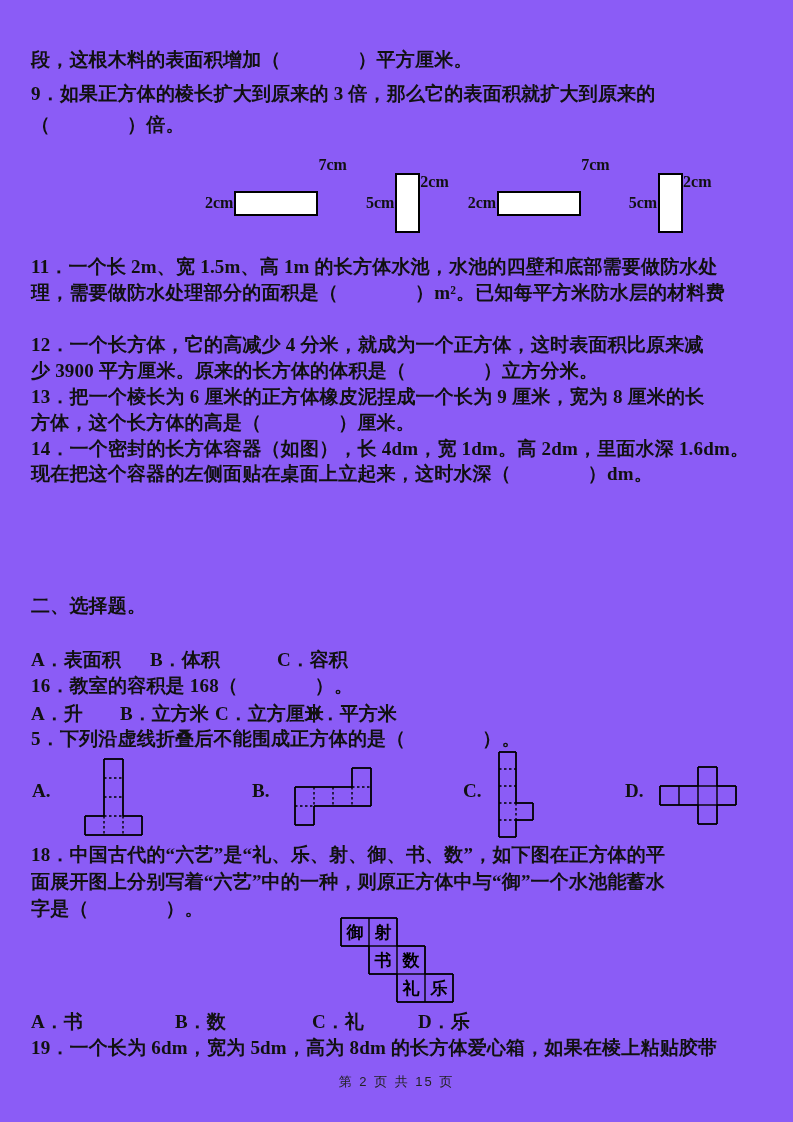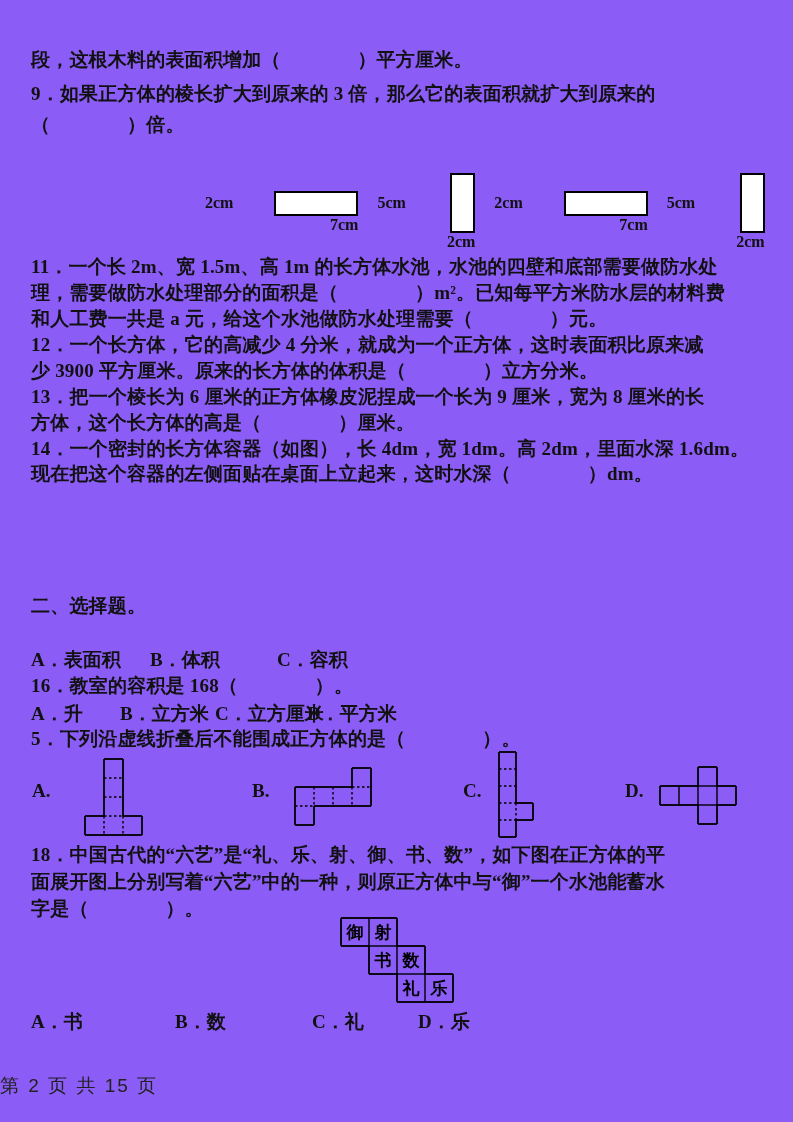--- a/index.html
+++ b/index.html
@@ -15,38 +15,38 @@
     position:absolute;left:31px;width:740px;
     font-size:19px;line-height:24px;font-weight:600;
     white-space:pre;letter-spacing:0.2px;
   }
   .optrow{position:absolute;left:0;width:655px;height:26px;}
   .opt{position:absolute;top:0;font-size:19px;font-weight:600;white-space:pre;}
   
   .q10{position:absolute;top:173px;left:205px;display:flex;align-items:flex-start;gap:19px;}
   .fg{display:flex;align-items:flex-start;}
   .fside{height:60px;display:flex;align-items:center;font-size:16px;font-weight:600;margin-right:1px;}
-  .fcol{display:flex;flex-direction:column;align-items:flex-end;margin-left:40px;}
+  .fcol{display:flex;flex-direction:row;align-items:flex-start;}
   .frw{height:60px;display:flex;align-items:center;}
   .frect{border:2px solid #000;background:#fff;box-sizing:border-box;}
   .frect.wide{width:84px;height:25px;}
   .frect.tall{width:25px;height:60px;}
   .fbot{font-size:16px;font-weight:600;}
   .fbot.wideb{margin-top:-17px;}
   
   .q14{position:absolute;top:477px;left:290px;width:212px;height:116px;}
   
   .nets{position:absolute;top:750px;left:0;width:793px;height:92px;}
   .netlabel{position:absolute;top:30px;font-size:19px;font-weight:600;}
   .netbox{position:absolute;}
   
   .q18net{position:absolute;left:339px;top:916px;}
   .footer{
-    position:absolute;top:1073px;left:0;width:793px;
-    font-size:19px;color:#222;letter-spacing:2px;
+    position:absolute;top:1073px;left:0;width:793px;text-align:center;
+    font-size:13px;color:#222;letter-spacing:2px;
     font-family:"Liberation Sans","DejaVu Sans",sans-serif;
   }
 </style>
 </head>
 <body>
 
 <div class="page">
 
   <div class="tl" style="top:48px">段，这根木料的表面积增加（　　　　）平方厘米。</div>
   <div class="tl" style="top:82px">9．如果正方体的棱长扩大到原来的 3 倍，那么它的表面积就扩大到原来的</div>
@@ -86,21 +86,20 @@
         <span class="frw">
             <span class="frect tall"></span>
           </span>
         <span class="fbot">2cm</span>
       </span>
     </div>
   </div>
 
   <div class="tl" style="top:255px">11．一个长 2m、宽 1.5m、高 1m 的长方体水池，水池的四壁和底部需要做防水处</div>
   <div class="tl" style="top:281px">理，需要做防水处理部分的面积是（　　　　）m²。已知每平方米防水层的材料费</div>
-  <div class="tl" style="top:307px">和人工费一共是 a 元，给这个水池做防水处理需要（　　　　）元。</div>
   <div class="tl" style="top:333px">12．一个长方体，它的高减少 4 分米，就成为一个正方体，这时表面积比原来减</div>
   <div class="tl" style="top:359px">少 3900 平方厘米。原来的长方体的体积是（　　　　）立方分米。</div>
   <div class="tl" style="top:385px">13．把一个棱长为 6 厘米的正方体橡皮泥捏成一个长为 9 厘米，宽为 8 厘米的长</div>
   <div class="tl" style="top:411px">方体，这个长方体的高是（　　　　）厘米。</div>
   <div class="tl" style="top:437px">14．一个密封的长方体容器（如图），长 4dm，宽 1dm。高 2dm，里面水深 1.6dm。</div>
   <div class="tl" style="top:462px">现在把这个容器的左侧面贴在桌面上立起来，这时水深（　　　　）dm。</div>
 
 
   <div class="tl" style="top:594px">二、选择题。</div>
 
@@ -244,16 +243,17 @@
         <text x="100" y="78.12" text-anchor="middle" font-size="17" font-weight="600">乐</text>
       </svg></div>
 
   <div class="optrow" style="top:1009px">
     <span class="opt" style="left:31px">A．书</span>
     <span class="opt" style="left:175px">B．数</span>
     <span class="opt" style="left:312px">C．礼</span>
     <span class="opt" style="left:418px">D．乐</span>
   </div>
 
+  <div class="tl" style="top:1036px">19．一个长为 6dm，宽为 5dm，高为 8dm 的长方体爱心箱，如果在棱上粘贴胶带</div>
 
   <div class="footer">第 2 页 共 15 页</div>
 
 </div>
 
 </body></html>

